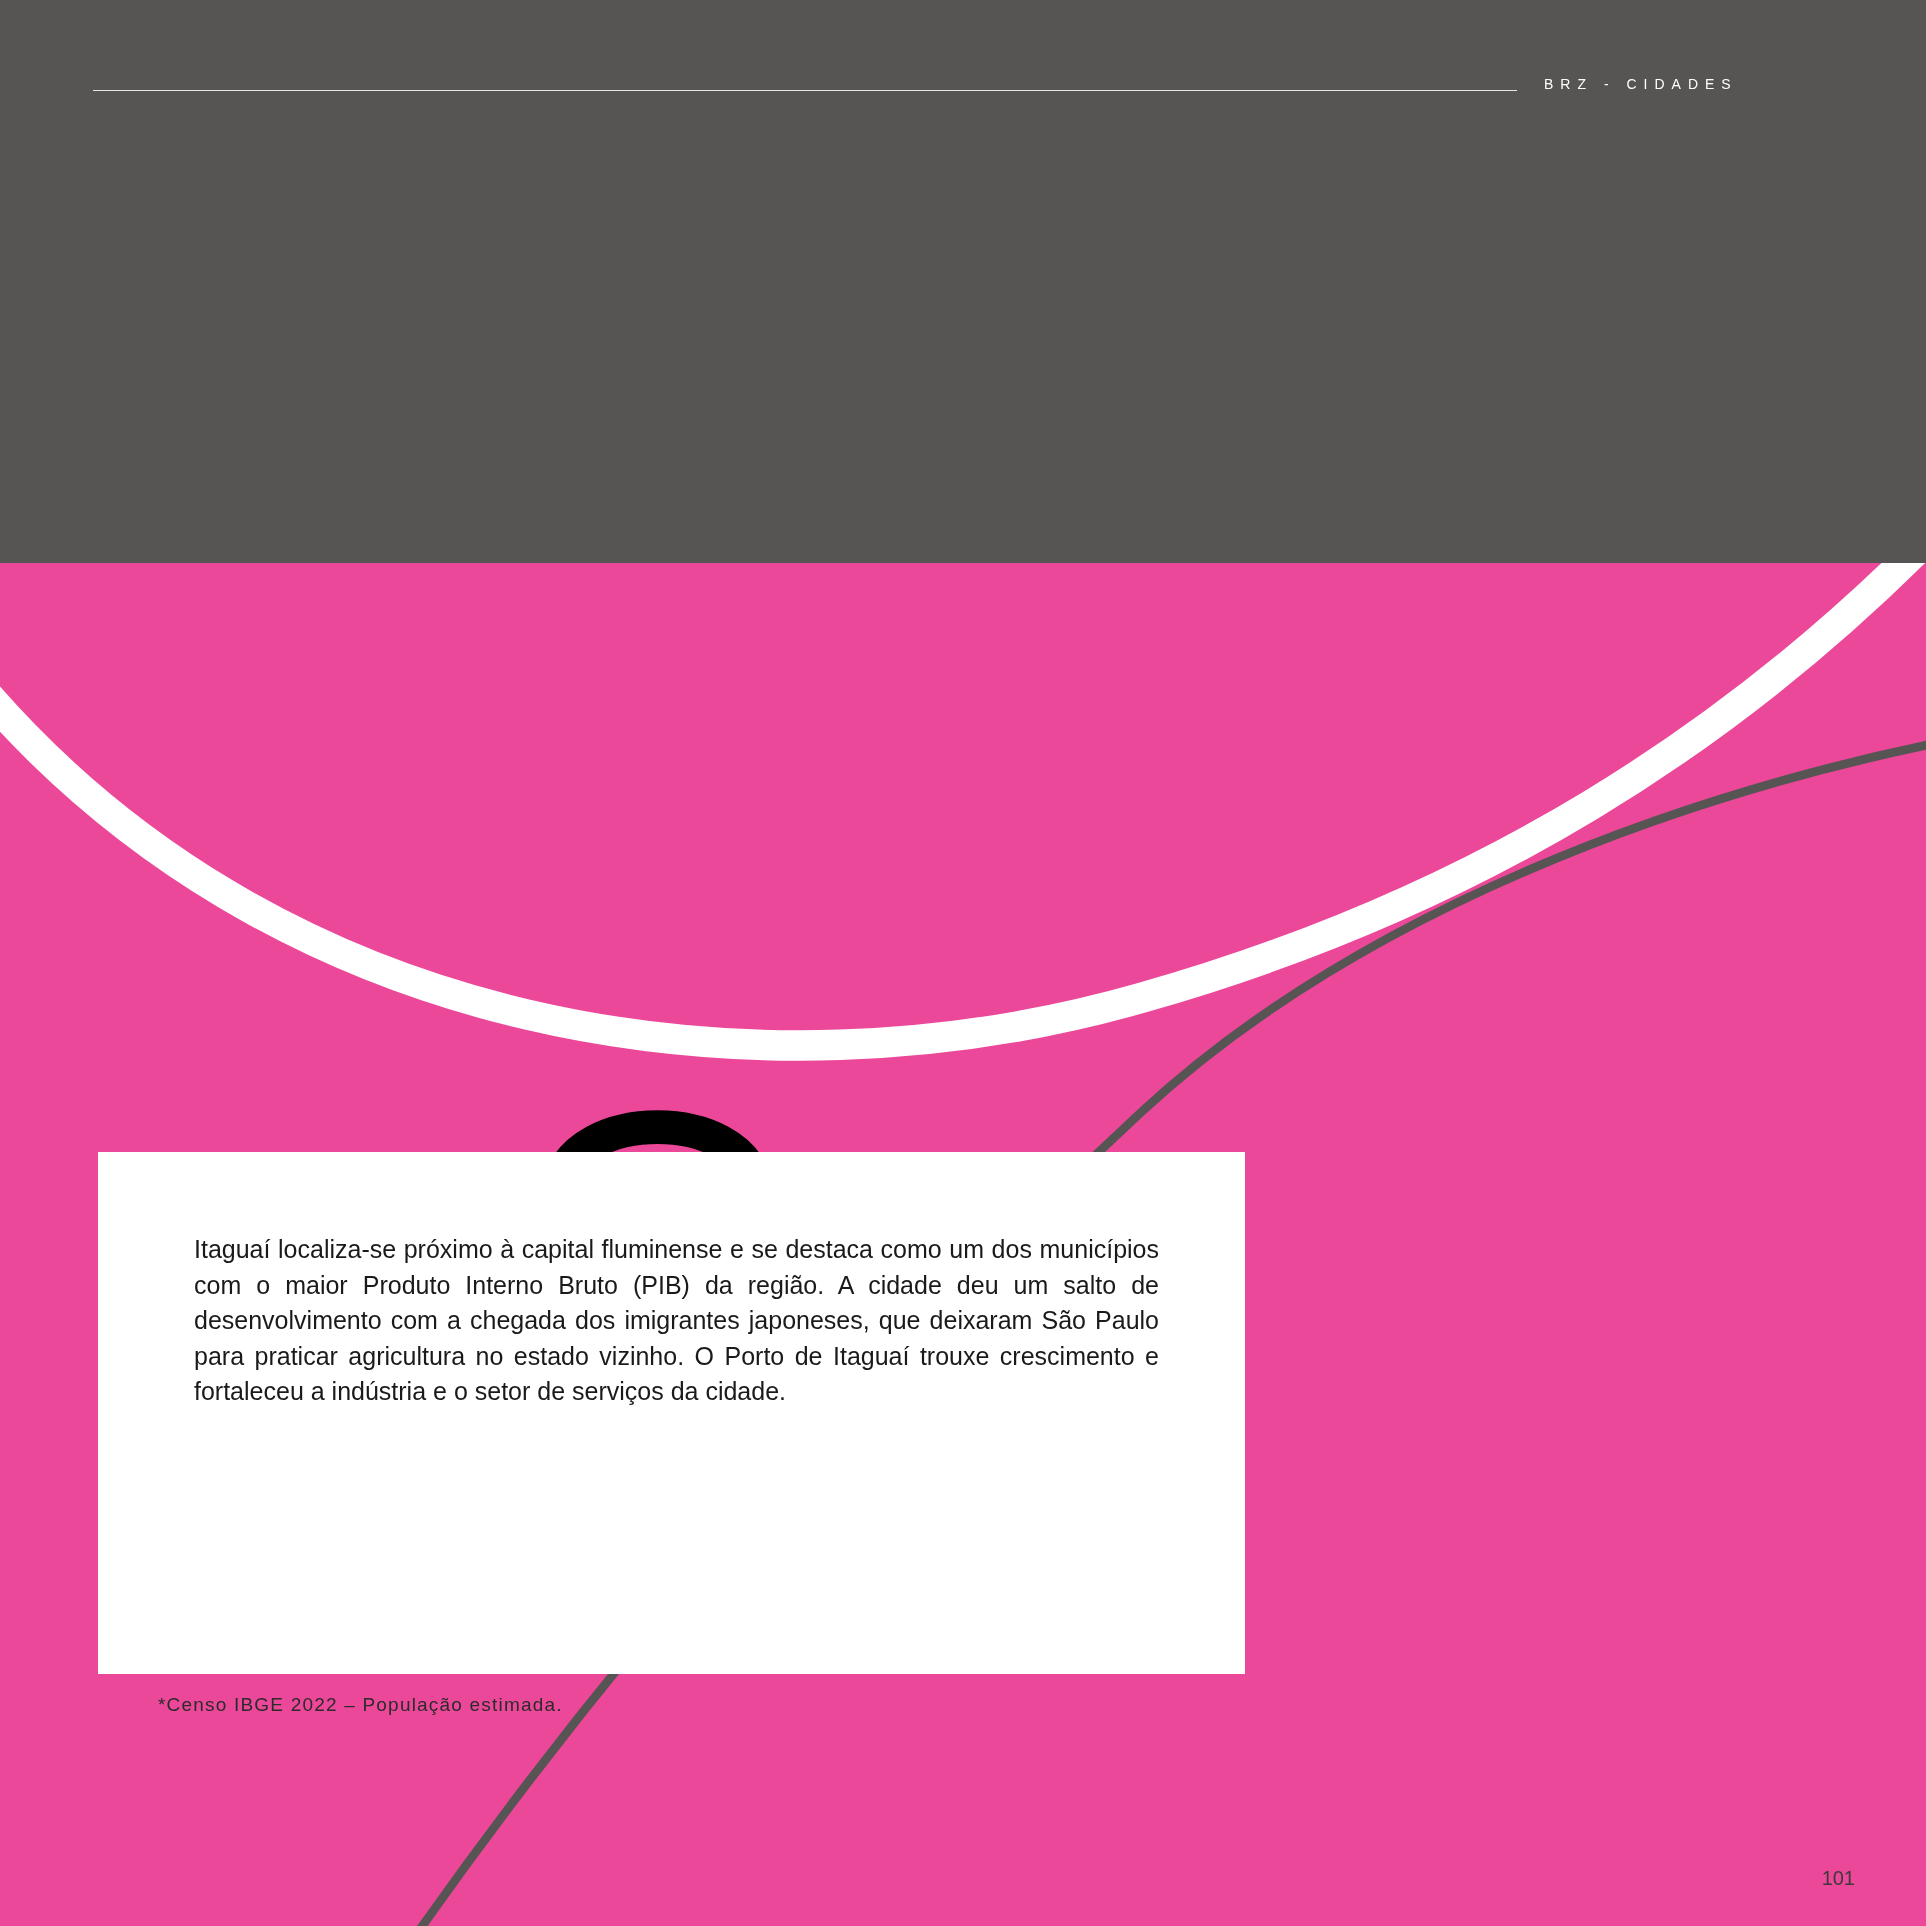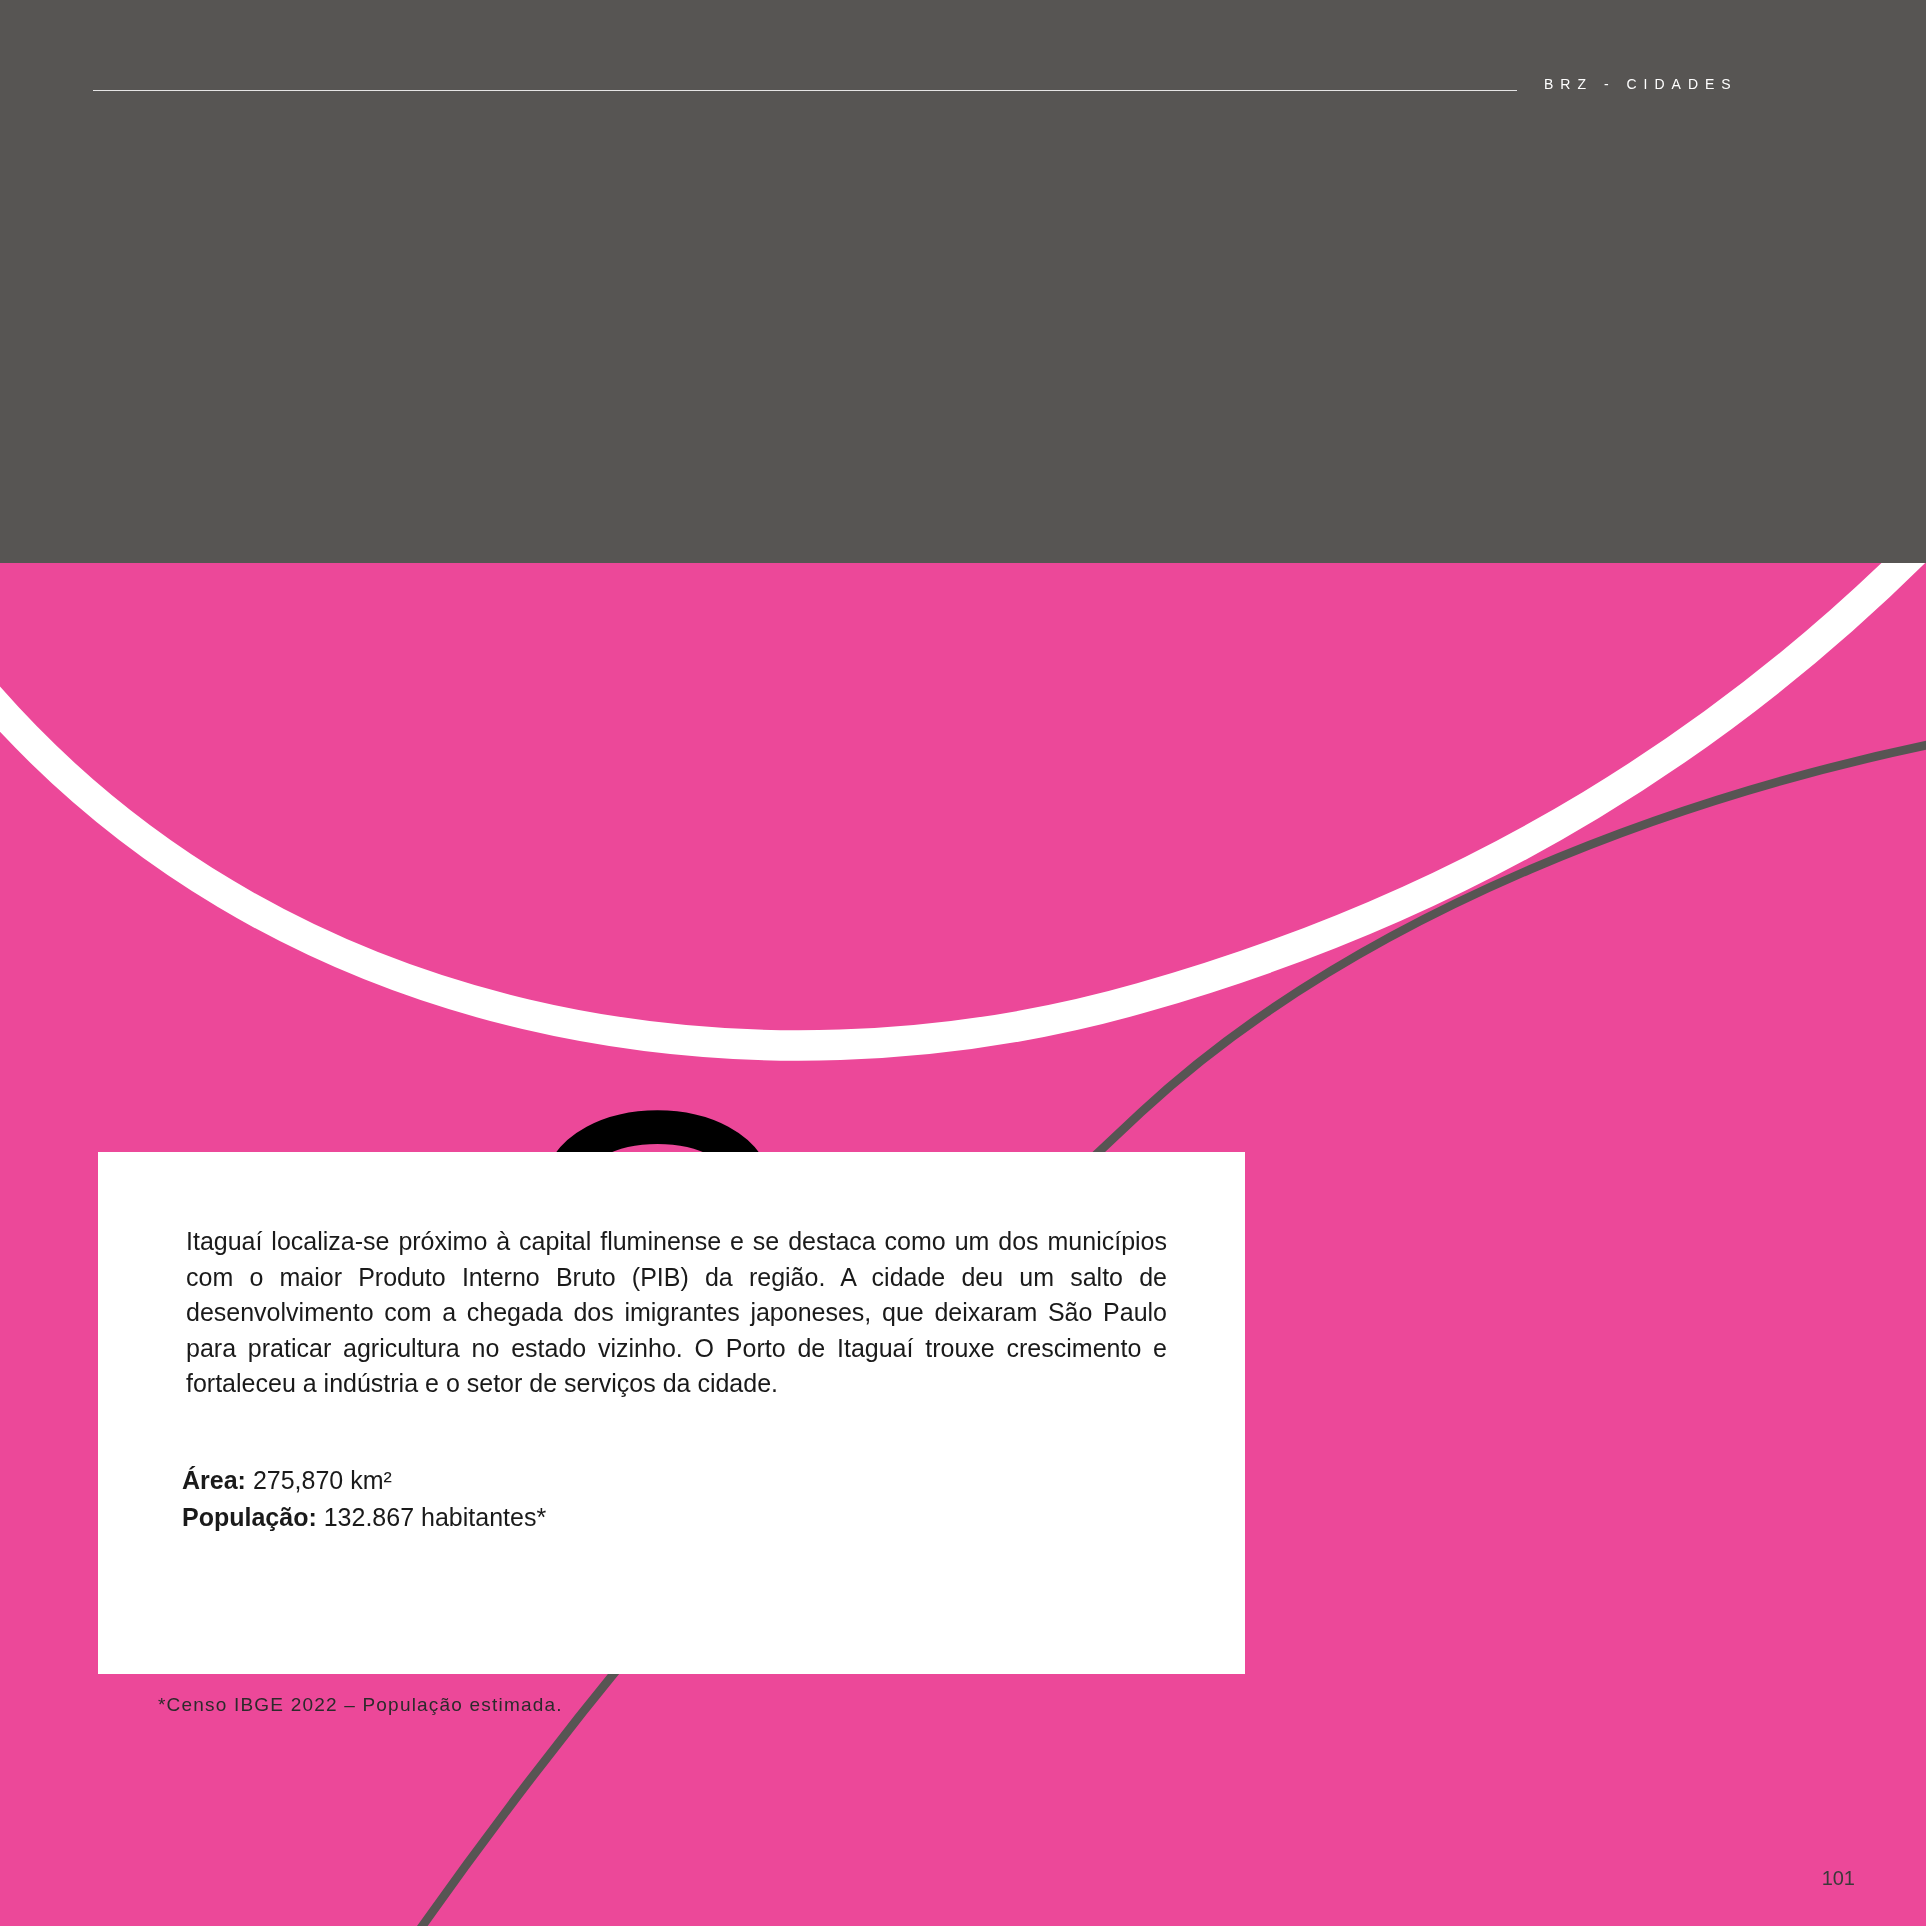--- a/index.html
+++ b/index.html
@@ -73,21 +73,21 @@
     height: 522px;
     background: #ffffff;
   }
   .card-body {
     position: absolute;
     left: 84px;
     top: 68px;
     width: 989px;
   }
   .card-paragraph {
-    margin: 4px;
+    margin: 12px;
     font-size: 25px;
     line-height: 1.42;
     color: #1a1a1a;
     text-align: justify;
     text-justify: inter-word;
   }
   .facts {
     margin-top: 60px;
   }
   .fact-line {
@@ -132,30 +132,20 @@
     <path d="M 3620 320 C 3100 420 2500 640 2100 1010 C 1700 1380 1200 1900 740 2560" fill="none" stroke="#575553" stroke-width="16"></path>
   </svg>
 
   <svg class="arc" viewBox="0 0 380 160" preserveAspectRatio="none">
     <path d="M 10 160 C 40 18 340 18 370 160" fill="none" stroke="#000000" stroke-width="62"></path>
   </svg>
 
   <div class="card">
     <div class="card-body">
       <p class="card-paragraph">Itaguaí localiza-se próximo à capital fluminense e se destaca como um dos municípios com o maior Produto Interno Bruto (PIB) da região. A cidade deu um salto de desenvolvimento com a chegada dos imigrantes japoneses, que deixaram São Paulo para praticar agricultura no estado vizinho. O Porto de Itaguaí trouxe crescimento e fortaleceu a indústria e o setor de serviços da cidade.</p>
-      <div class="facts">
-        <div class="fact-line">
-          <b>Área:</b>
-          <span>275,870 km²</span>
-        </div>
-        <div class="fact-line">
-          <b>População:</b>
-          <span>132.867 habitantes*</span>
-        </div>
-      </div>
     </div>
   </div>
 
   <div class="footnote">*Censo IBGE 2022 – População estimada.</div>
   <div class="page-number">101</div>
 
 </div>
 
 
 </body></html>

